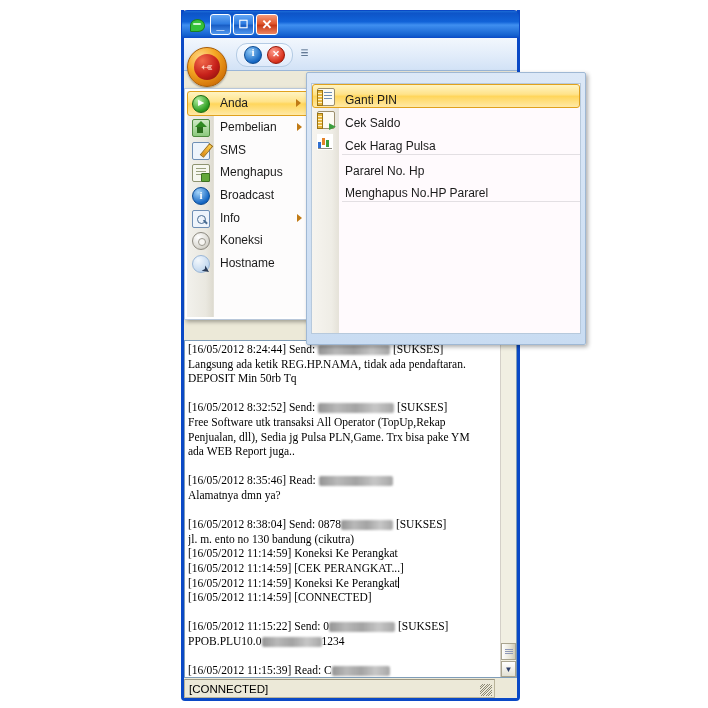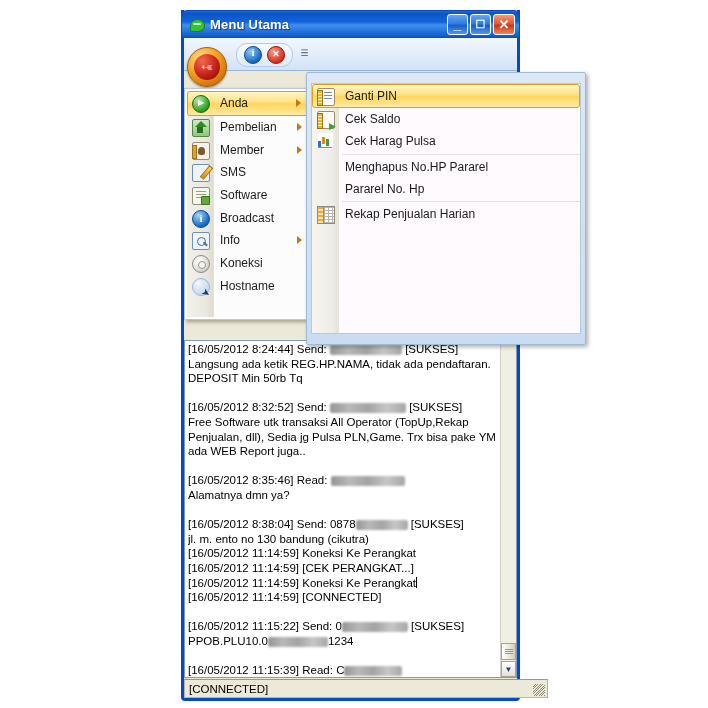--- a/index.html
+++ b/index.html
@@ -81,21 +81,21 @@
     content:"\27B3";position:absolute;left:0;right:0;top:1px;text-align:center;color:#ffd8c6;
     font-size:15px;line-height:24px;transform:scaleX(-1);
   }
   
   #log-pane{
     position:absolute;left:184px;top:340px;width:333px;height:338px;
     background:#fff;border:1px solid #7f9db9;box-sizing:border-box;overflow:hidden;
   }
   #log-text{
     position:absolute;left:3px;top:1px;right:18px;bottom:0;
-    font-family:Liberation Sans, sans-serif;font-size:11.5px;line-height:14.6px;
+    font-family:Liberation Serif, serif;font-size:11.5px;line-height:14.6px;
     white-space:pre-wrap;color:#000;overflow:hidden;
   }
   .redact{
     display:inline-block;border-radius:2px;vertical-align:-2px;
     background:linear-gradient(to right,#8c8c8c,#b3b3b3,#9c9c9c,#c2c2c2,#a0a0a0);
     filter:blur(1.1px);opacity:.92;height:10px;
   }
   
   #vscroll{
     position:absolute;right:0;top:0;width:16px;bottom:0;background:#f1efe2;
@@ -110,21 +110,21 @@
   #sb-thumb{
     position:absolute;left:0;width:15px;height:17px;bottom:17px;box-sizing:border-box;
     background:linear-gradient(to right,#ffffff,#e8e6d9 60%,#cfcbb8);border:1px solid #a9a48f;cursor:pointer;
   }
   #sb-thumb:after{
     content:"";position:absolute;left:3px;top:5px;width:8px;height:6px;
     background:repeating-linear-gradient(to bottom,#8e98b8 0 1px,transparent 1px 2px);
   }
   
   #status-bar{
-    position:absolute;left:184px;top:679px;width:364px;height:19px;
+    position:absolute;left:184px;top:679px;width:311px;height:19px;
     background:#ece9d8;border:1px solid #b9b49a;border-top:1px solid #9d9884;
     box-sizing:border-box;display:flex;align-items:center;
   }
   #status-text{padding-left:4px;font-size:11.5px;color:#000;}
   #grip{
     position:absolute;right:2px;bottom:1px;width:12px;height:12px;
     background:
       linear-gradient(135deg,transparent 45%,#8d8974 45%,#8d8974 55%,transparent 55%) 0 0/5px 5px,
       linear-gradient(135deg,transparent 45%,#8d8974 45%,#8d8974 55%,transparent 55%) 4px 4px/5px 5px;
   }
@@ -166,21 +166,21 @@
     border:1px solid #9fb8d4;border-radius:2px;padding:10px 4px 10px 4px;
   }
   #sub-inner{
     position:absolute;left:4px;top:10px;right:4px;bottom:10px;
     background:#fffafd;border:1px solid #b7c9dc;box-sizing:border-box;overflow:hidden;
   }
   #sub-inner .gutter{
     background:linear-gradient(to right,#f6f4ef 0%,#efedE6 75%,#e6e3da 100%);
     border-right:1px solid #e6e3da;
   }
-  #sub-inner .mi{height:22.2px;}
+  #sub-inner .mi{height:22.2px;align-items:flex-end;}
   #sub-inner .sep{background:#e3dfe3;margin:1px 0 1px 30px;}
   
   .ic{position:absolute;left:5px;top:3px;width:16px;height:16px;}
   .ic-arrow-green{border-radius:50%;background:radial-gradient(circle at 33% 27%,#b6f0a1,#2e9e22 68%,#1a6a12);border:1px solid #1b6b12;}
   .ic-arrow-green:after{content:"\25B6";position:absolute;left:0;right:0;top:-1px;text-align:center;color:#fff;font-size:8px;line-height:15px;}
   .ic-house{background:linear-gradient(to bottom,#cfe9c6,#8cc97e);border:1px solid #4e8a3f;border-radius:2px;}
   .ic-house:after{content:"";position:absolute;left:2px;top:1px;width:0;height:0;border-left:6px solid transparent;border-right:6px solid transparent;border-bottom:6px solid #2f8a22;}
   .ic-house:before{content:"";position:absolute;left:4px;top:7px;width:6px;height:6px;background:#2a6e1d;}
   .ic-book{background:#f4f2ea;border:1px solid #9a8f6f;border-radius:2px;}
   .ic-book:before{content:"";position:absolute;left:-1px;top:2px;width:3px;height:12px;background:#d9a62b;border:1px solid #9a7414;}
@@ -217,21 +217,20 @@
 </style>
 </head>
 <body>
 
 <div id="app-window"></div>
 
 <div id="title-bar">
   <span id="title-icon">
       <span class="bub"></span>
     </span>
-  <span id="title-text">Menu Utama</span>
   <span class="win-btn min">
       <span class="gl">_</span>
     </span>
   <span class="win-btn max">
       <span class="gl">☐</span>
     </span>
   <span class="win-btn close">
       <span class="gl">✕</span>
     </span>
 </div>
@@ -273,36 +272,29 @@
         </div>
         <div class="mi">
           <span class="ico">
             <span class="ic ic-house"></span>
           </span>
           <span class="lbl">Pembelian</span>
           <span class="arrow"></span>
         </div>
         <div class="mi">
           <span class="ico">
-            <span class="ic ic-book"></span>
-          </span>
-          <span class="lbl">Member</span>
-          <span class="arrow"></span>
-        </div>
-        <div class="mi">
-          <span class="ico">
             <span class="ic ic-pencil"></span>
           </span>
           <span class="lbl">SMS</span>
         </div>
         <div class="mi">
           <span class="ico">
             <span class="ic ic-note"></span>
           </span>
-          <span class="lbl">Software</span>
+          <span class="lbl">Menghapus</span>
         </div>
         <div class="mi">
           <span class="ico">
             <span class="ic ic-info"></span>
           </span>
           <span class="lbl">Broadcast</span>
         </div>
         <div class="mi">
           <span class="ico">
             <span class="ic ic-search"></span>
@@ -344,28 +336,22 @@
         </div>
         <div class="mi">
           <span class="ico">
             <span class="ic ic-chart"></span>
           </span>
           <span class="lbl">Cek Harag Pulsa</span>
         </div>
         <div class="sep"></div>
         <div class="mi">
           <span class="ico"></span>
+          <span class="lbl">Pararel No. Hp</span>
+        </div>
+        <div class="mi">
+          <span class="ico"></span>
           <span class="lbl">Menghapus No.HP Pararel</span>
         </div>
-        <div class="mi">
-          <span class="ico"></span>
-          <span class="lbl">Pararel No. Hp</span>
-        </div>
         <div class="sep"></div>
-        <div class="mi">
-          <span class="ico">
-            <span class="ic ic-table"></span>
-          </span>
-          <span class="lbl">Rekap Penjualan Harian</span>
-        </div>
       </div>
   </div>
 </div>
 
 </body></html>

